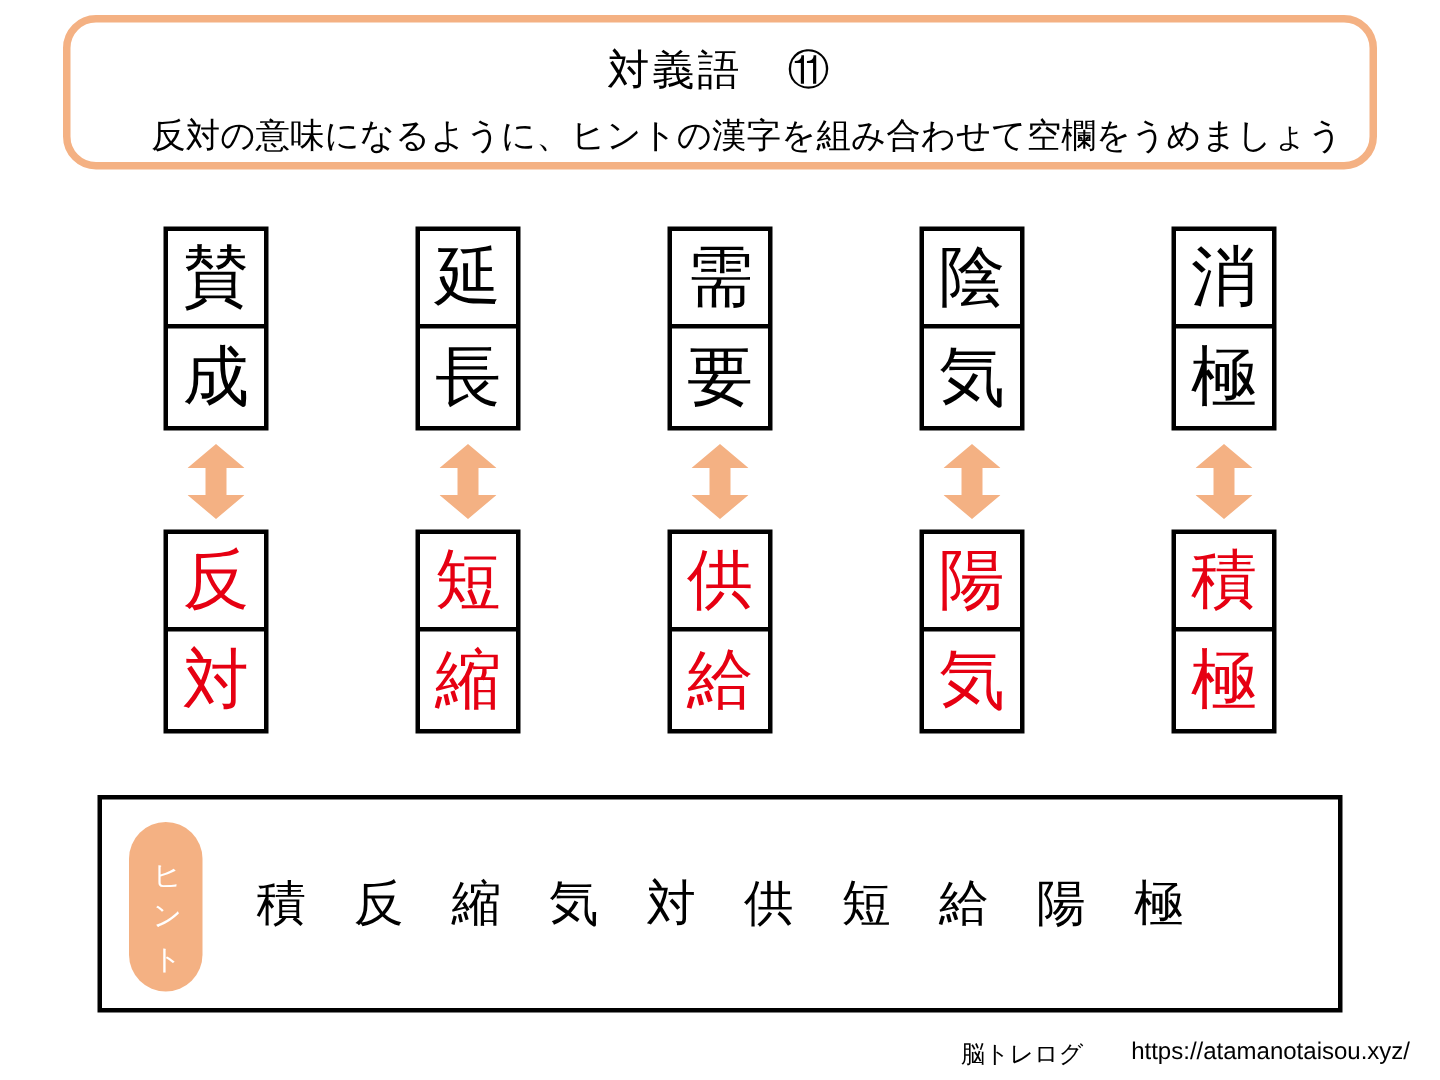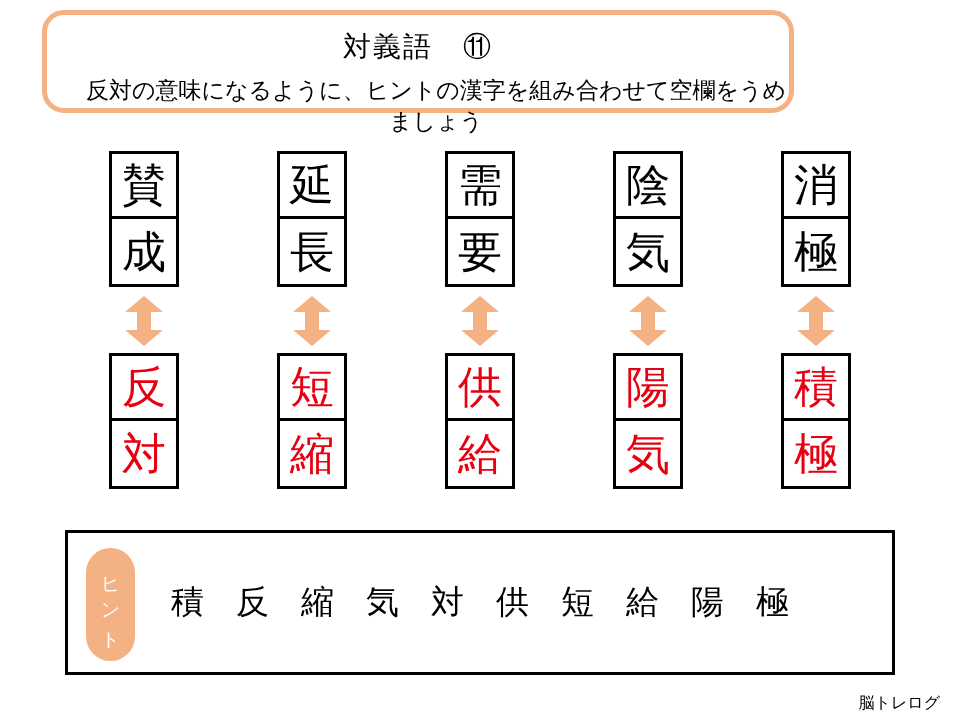--- a/index.html
+++ b/index.html
@@ -13,21 +13,21 @@
     position:relative;
     width:960px;height:720px;
     background:#ffffff;
     font-family:"Liberation Sans", sans-serif;
     color:var(--ink);
     overflow:hidden;
   }
   
   .header-box{
     position:absolute;left:42px;top:10px;
-    width:752px;height:103px;
+    width:876px;height:103px;
     border:5px solid var(--accent);
     border-radius:22px;
     background:#ffffff;
     text-align:center;
   }
   .page-title{
     margin-top:13px;
     font-size:28px;
     letter-spacing:2px;
     font-weight:500;
@@ -199,15 +199,16 @@
       <span>供</span>
       <span>短</span>
       <span>給</span>
       <span>陽</span>
       <span>極</span>
     </div>
   </div>
 
   <div class="footer">
     <span>脳トレログ</span>
+    <span>https://atamanotaisou.xyz/</span>
   </div>
 
 </div>
 
 </body></html>

